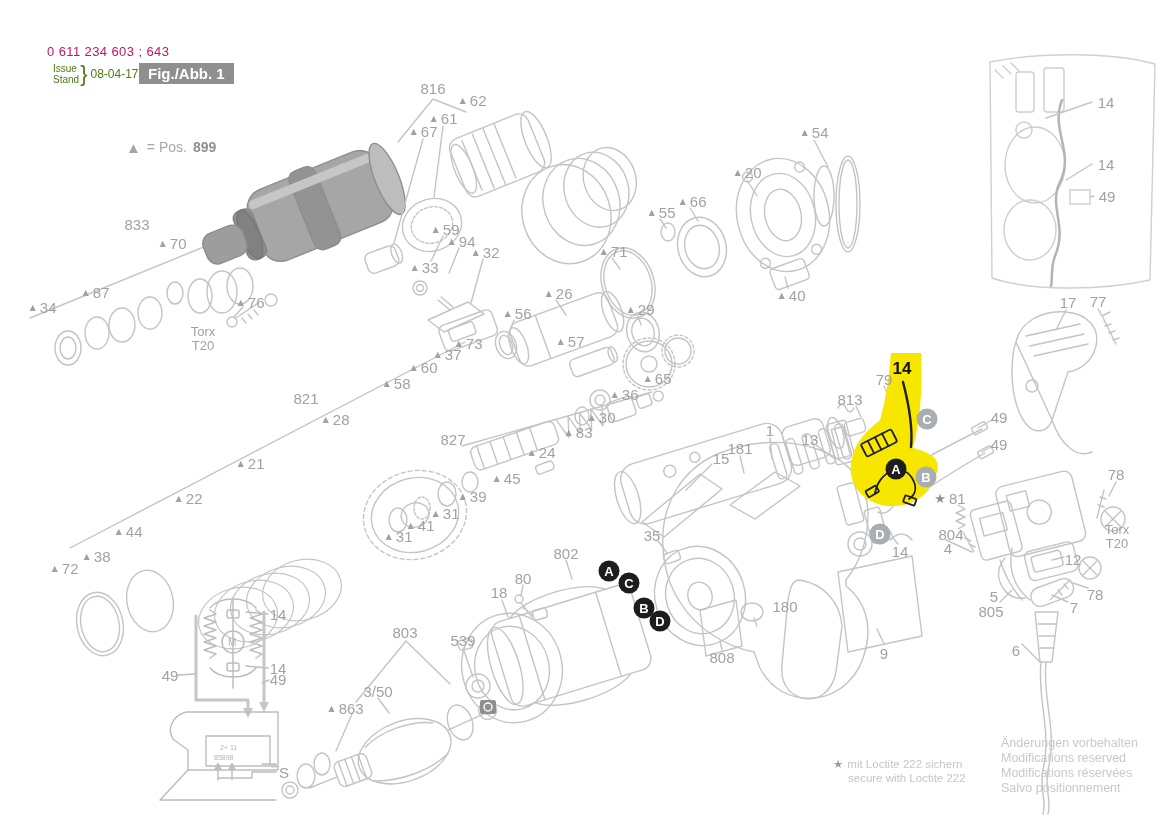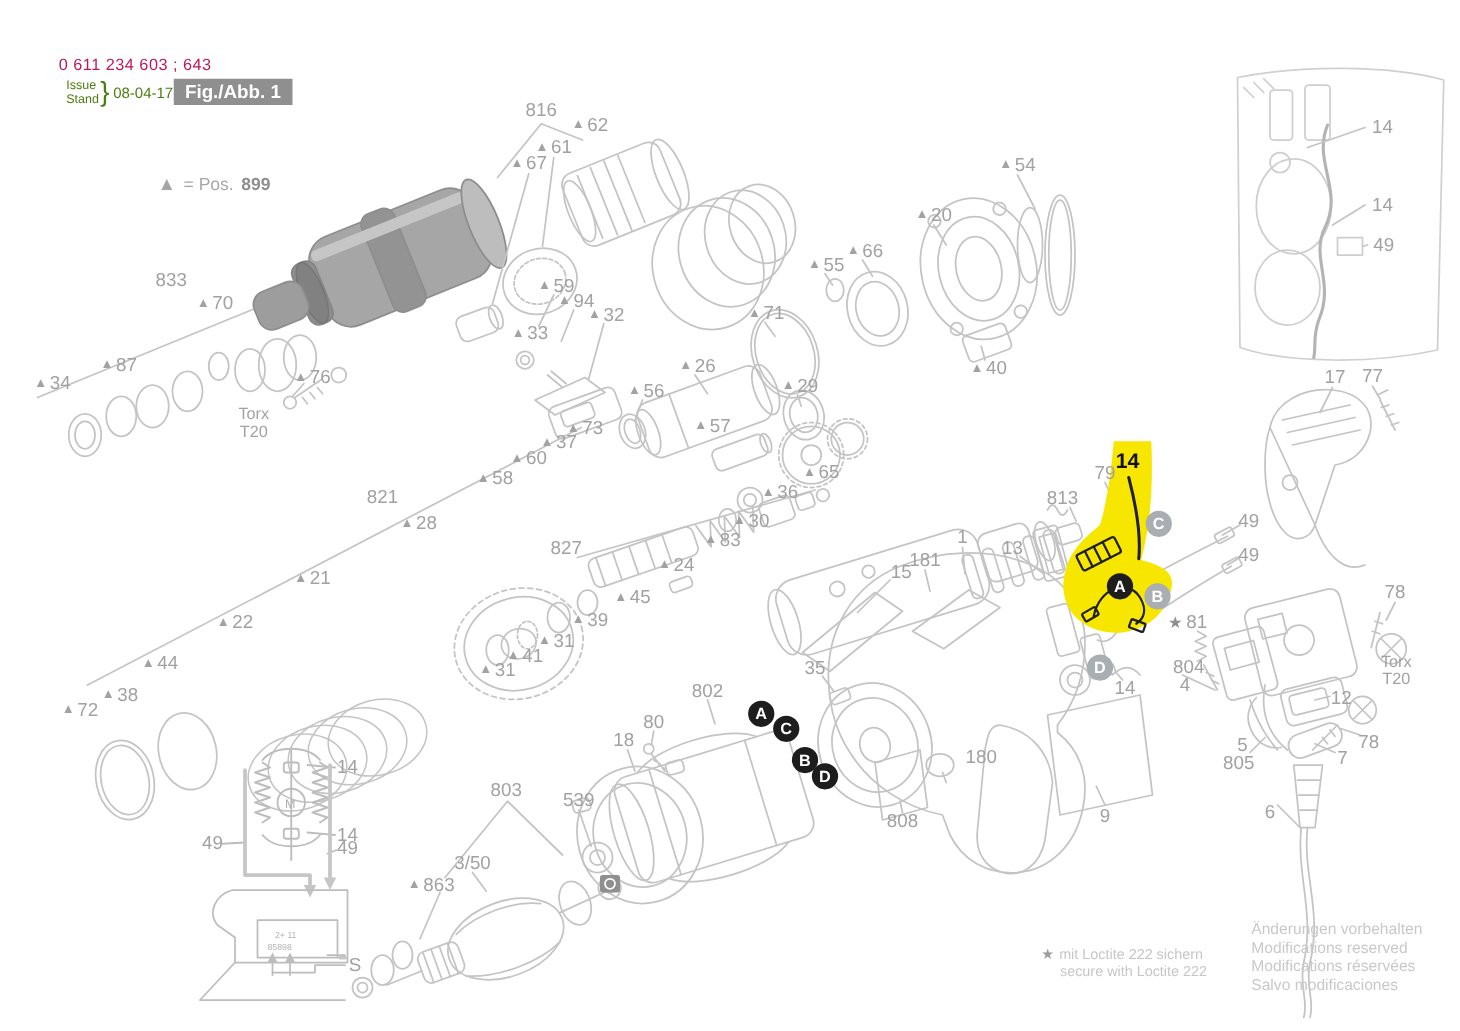--- a/index.html
+++ b/index.html
@@ -738,20 +738,20 @@
 <div class="legend">
   <span class="tri">▲</span>
   <span>= Pos.</span>
   <b>899</b>
 </div>
 
 <div class="note note-mods">
   <span>Änderungen vorbehalten</span>
   <span>Modifications reserved</span>
   <span>Modifications réservées</span>
-  <span>Salvo modificaciones</span>
+  <span>Salvo positionnement</span>
 </div>
 <div class="note note-loctite">
   <span><i class="star" style="font-style:normal">★</i><i style="font-style:normal">mit Loctite 222 sichern</i></span>
   <span class="l2">secure with Loctite 222</span>
 </div>
 
 </div>
 
 </body></html>

